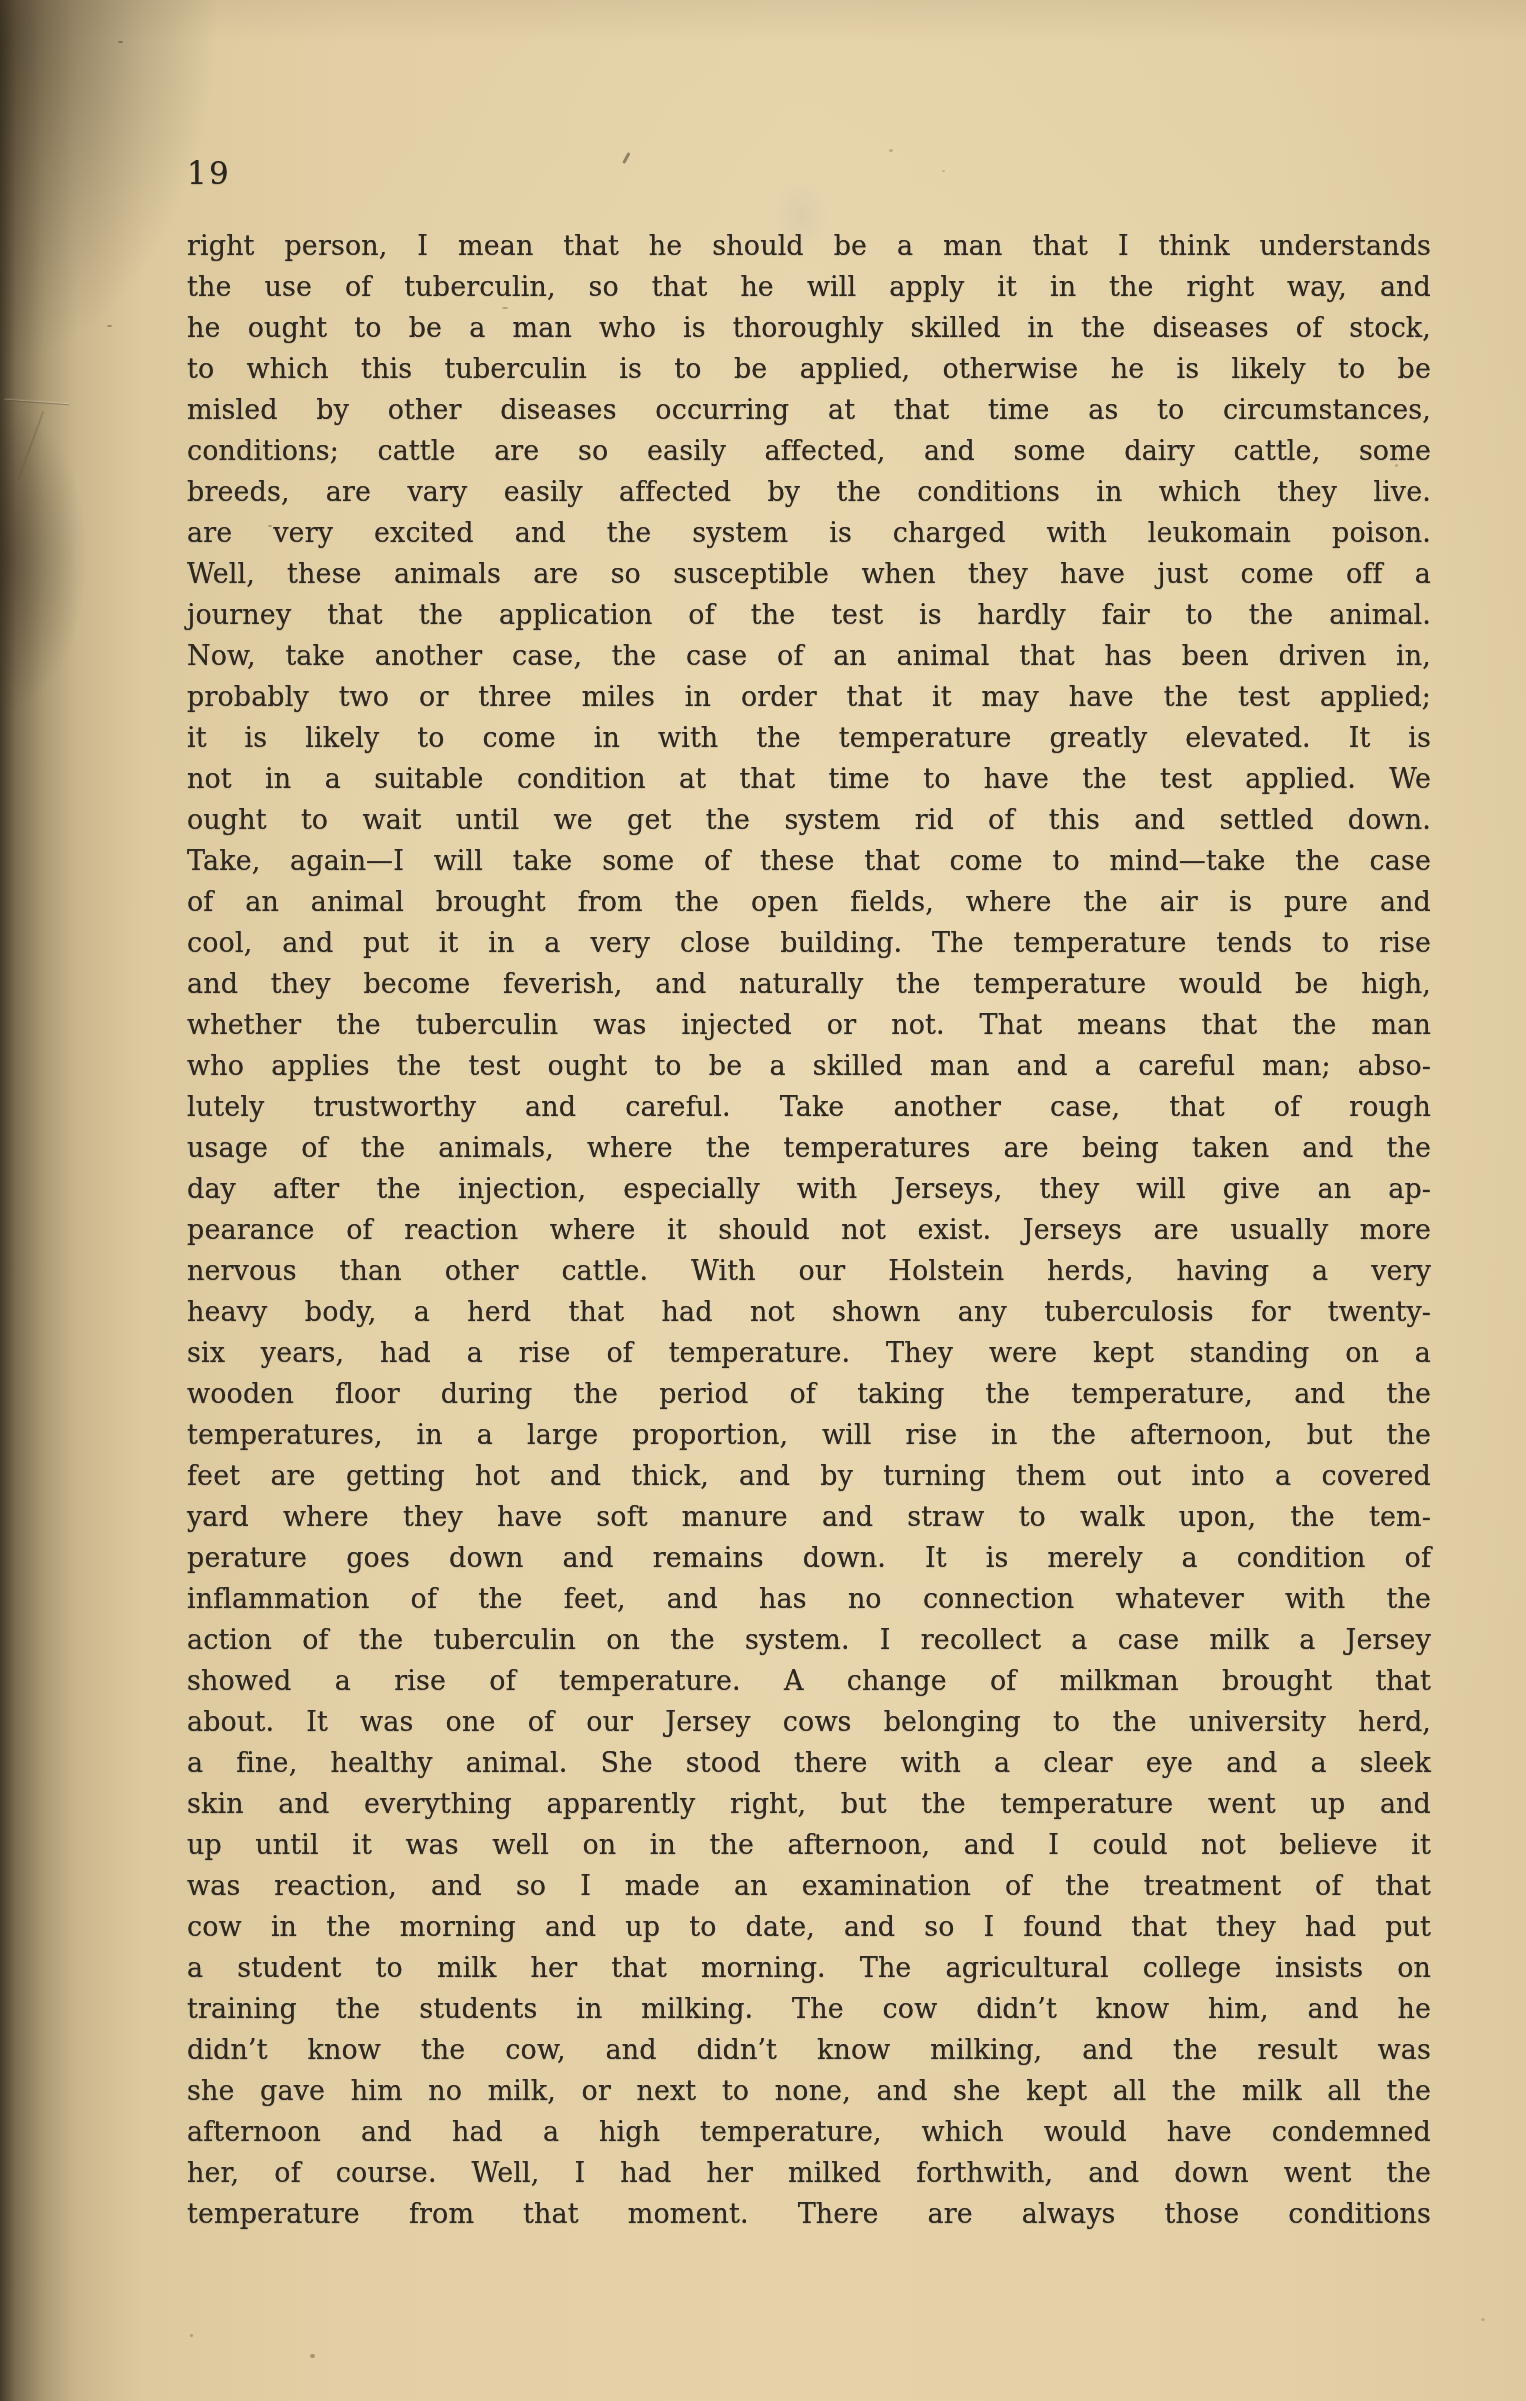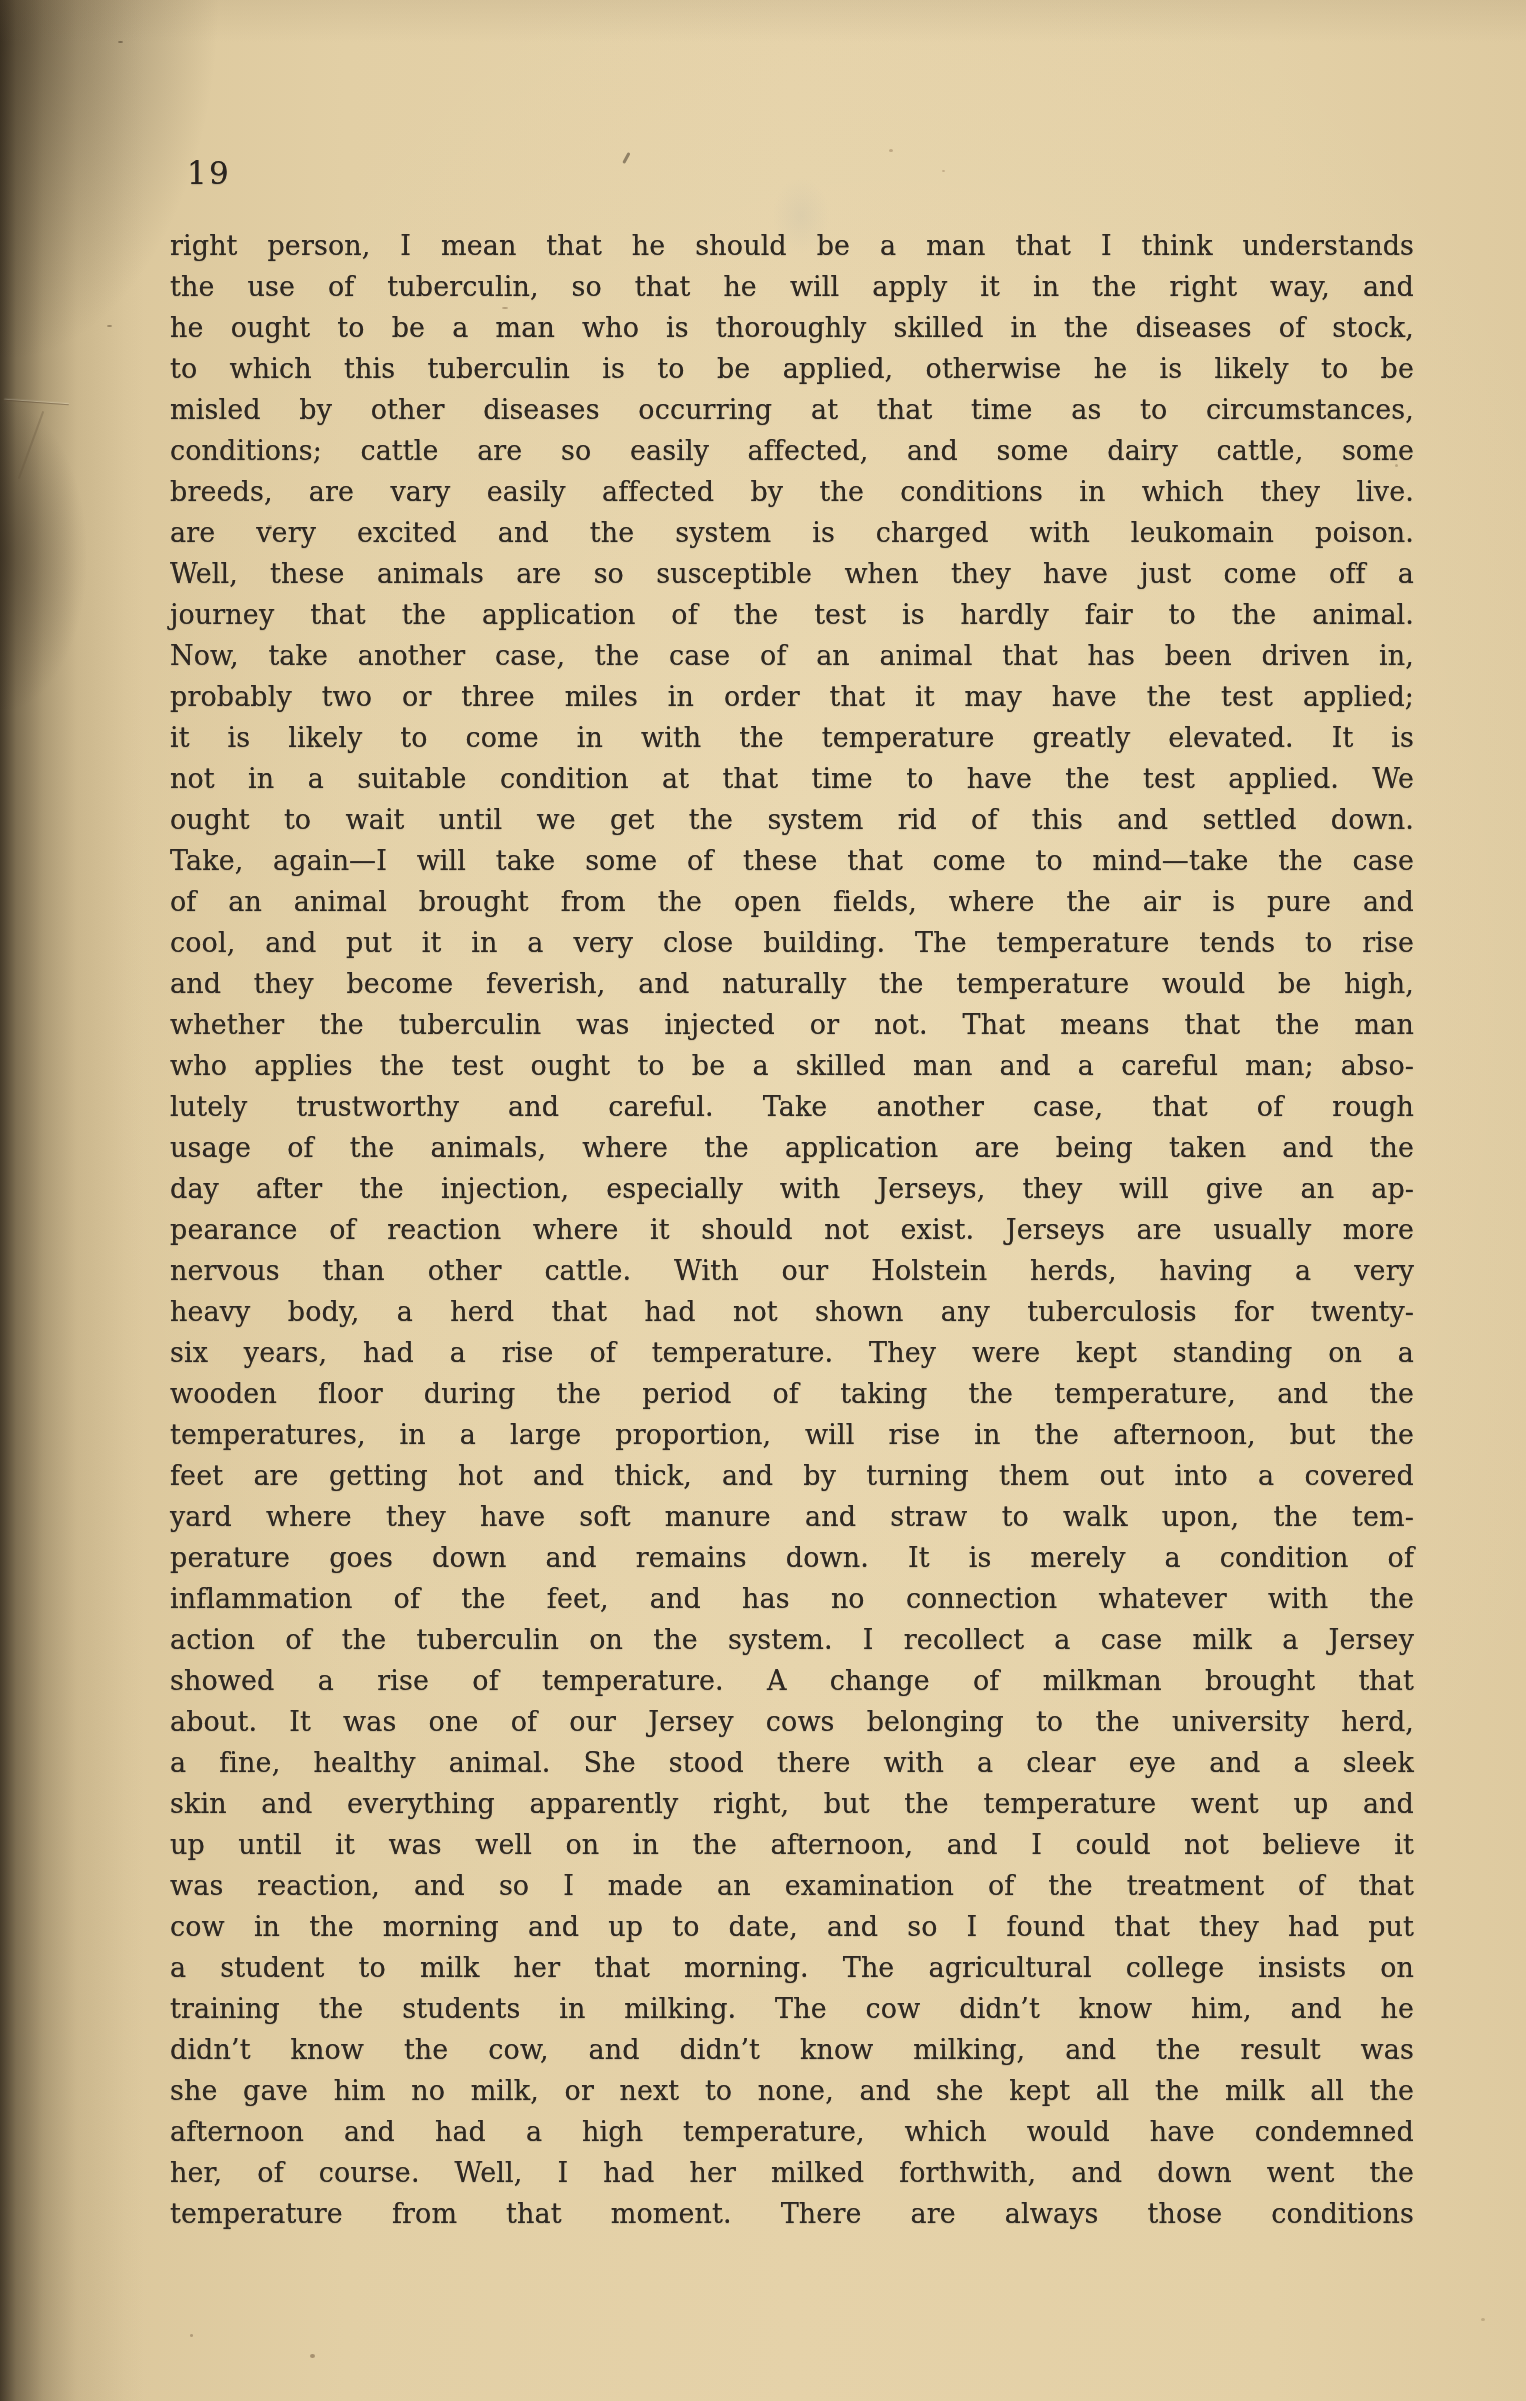--- a/index.html
+++ b/index.html
@@ -73,21 +73,21 @@
   .s12 { left: 1176px; top: 578px;width: 3.8px;  height: 1.9px;  background: rgba(110,85,55,0.30); }
   .s13 { left: 835px; top: 1190px;width: 3.4px;  height: 1.9px;  background: rgba(110,85,55,0.28); }
   
   .page-number {
     position: absolute; left: 187px; top: 155px; width: 1244px;
     font-size: 31px; letter-spacing: 2.4px;
     color: #2b2520;
     text-shadow: 0 0 0.5px rgba(43,38,32,0.65), 0 1px 1px rgba(43,38,32,0.16);
   }
   .text-block {
-    position: absolute; left: 170px; top: 225px; width: 1244px;
+    position: absolute; left: 187px; top: 225px; width: 1244px;
   }
   .text-line {
     font-size: 27px;
     line-height: 41px;
     height: 41px;
     letter-spacing: 0.1px;
     text-align: justify;
     text-align-last: justify;
     color: #2e2822;
     text-shadow: 0 0 0.5px rgba(46,40,34,0.60), 0 1px 1px rgba(46,40,34,0.15);
@@ -137,21 +137,21 @@
       <div class="text-line">it is likely to come in with the temperature greatly elevated. It is</div>
       <div class="text-line">not in a suitable condition at that time to have the test applied. We</div>
       <div class="text-line">ought to wait until we get the system rid of this and settled down.</div>
       <div class="text-line">Take, again—I will take some of these that come to mind—take the case</div>
       <div class="text-line">of an animal brought from the open fields, where the air is pure and</div>
       <div class="text-line">cool, and put it in a very close building. The temperature tends to rise</div>
       <div class="text-line">and they become feverish, and naturally the temperature would be high,</div>
       <div class="text-line">whether the tuberculin was injected or not. That means that the man</div>
       <div class="text-line">who applies the test ought to be a skilled man and a careful man; abso-</div>
       <div class="text-line">lutely trustworthy and careful. Take another case, that of rough</div>
-      <div class="text-line">usage of the animals, where the application are being taken and the</div>
+      <div class="text-line">usage of the animals, where the temperatures are being taken and the</div>
       <div class="text-line">day after the injection, especially with Jerseys, they will give an ap-</div>
       <div class="text-line">pearance of reaction where it should not exist. Jerseys are usually more</div>
       <div class="text-line">nervous than other cattle. With our Holstein herds, having a very</div>
       <div class="text-line">heavy body, a herd that had not shown any tuberculosis for twenty-</div>
       <div class="text-line">six years, had a rise of temperature. They were kept standing on a</div>
       <div class="text-line">wooden floor during the period of taking the temperature, and the</div>
       <div class="text-line">temperatures, in a large proportion, will rise in the afternoon, but the</div>
       <div class="text-line">feet are getting hot and thick, and by turning them out into a covered</div>
       <div class="text-line">yard where they have soft manure and straw to walk upon, the tem-</div>
       <div class="text-line">perature goes down and remains down. It is merely a condition of</div>

